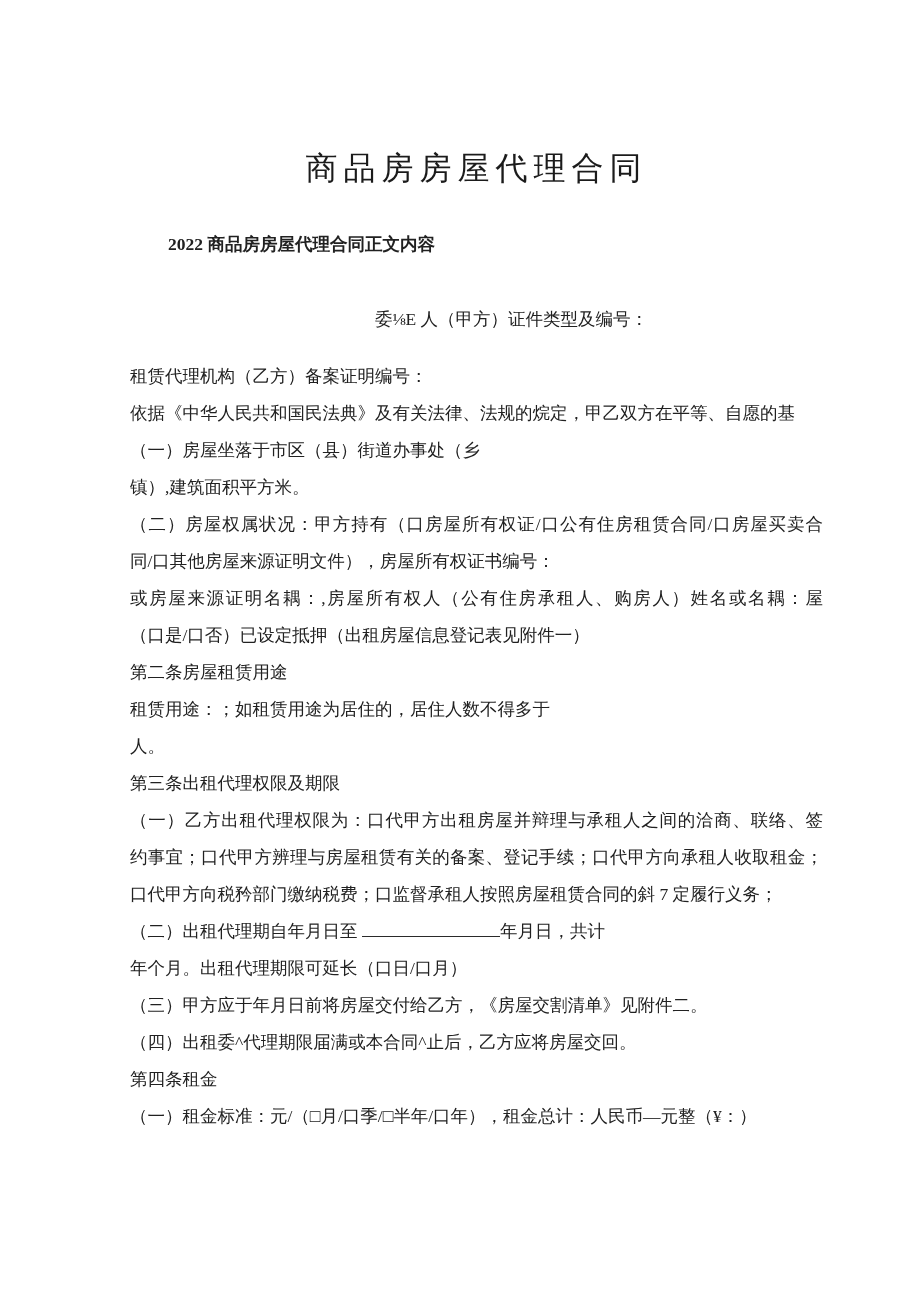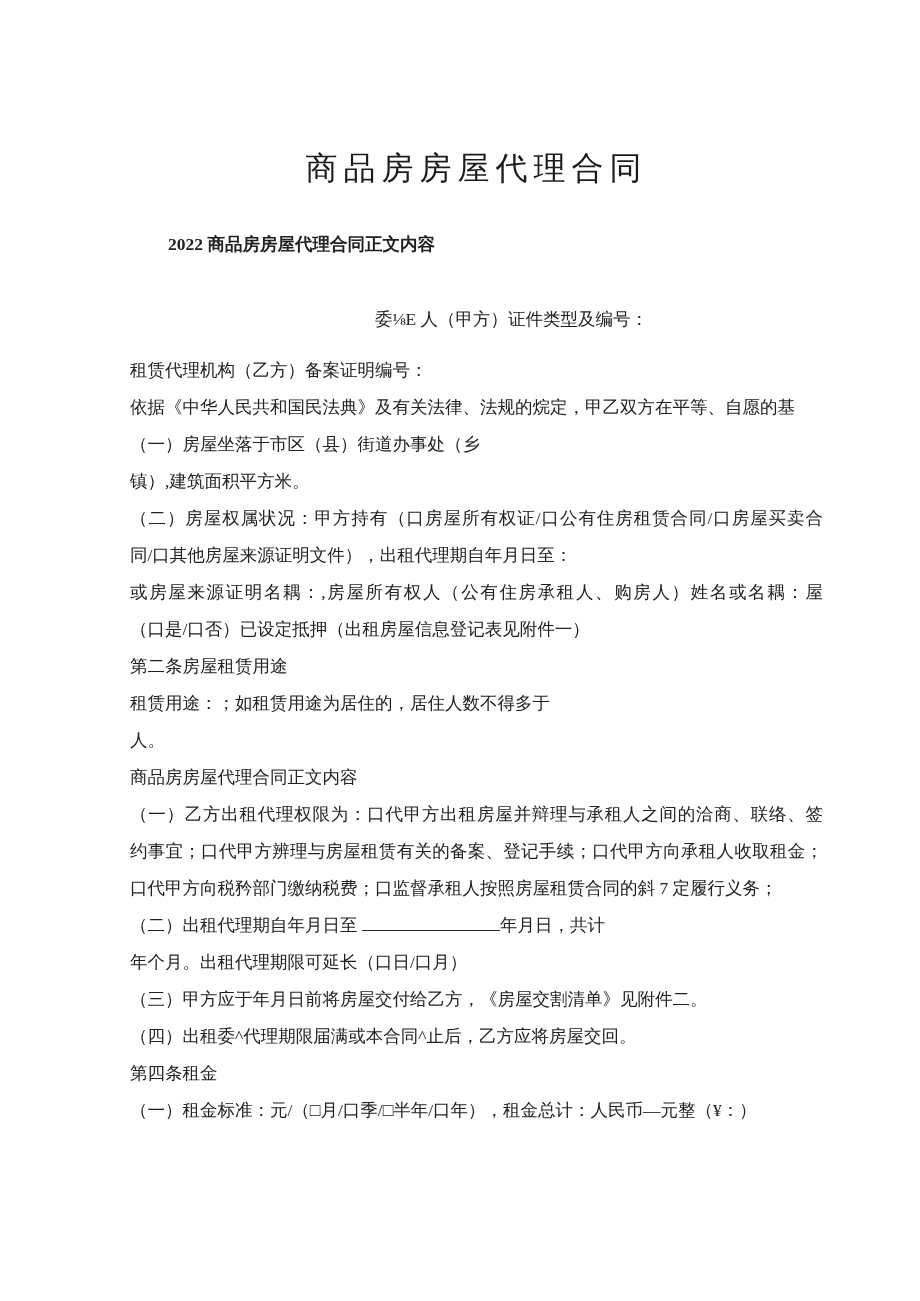--- a/index.html
+++ b/index.html
@@ -27,21 +27,21 @@
   }
   .line {
     font-size: 17.5px;
     line-height: 37px;
     height: 37px;
     white-space: nowrap;
     color: #212121;
   }
   .mt-sub { margin-top: 36px; }
   .mt-a   { margin-top: 38px; }
-  .mt-b   { margin-top: 14px; }
+  .mt-b   { margin-top: 20px; }
   .indent-1 { padding-left: 38px; font-weight: bold; }
   .indent-2 { padding-left: 70px; text-align: center; }
   .justify {
     text-align: justify;
     text-align-last: justify;
   }
   .blank {
     display: inline-block;
     width: 138px;
     height: 14px;
@@ -59,27 +59,27 @@
   <div class="line indent-1 mt-sub">2022 商品房房屋代理合同正文内容</div>
 
   <div class="line indent-2 mt-a">委⅛E 人（甲方）证件类型及编号：</div>
 
   <div class="line mt-b">租赁代理机构（乙方）备案证明编号：</div>
 
   <div class="line">依据《中华人民共和国民法典》及有关法律、法规的烷定，甲乙双方在平等、自愿的基</div>
   <div class="line">（一）房屋坐落于市区（县）街道办事处（乡</div>
   <div class="line">镇）,建筑面积平方米。</div>
   <div class="line justify">（二）房屋权属状况：甲方持有（口房屋所有权证/口公有住房租赁合同/口房屋买卖合</div>
-  <div class="line">同/口其他房屋来源证明文件），出租代理期自年月日至：</div>
+  <div class="line">同/口其他房屋来源证明文件），房屋所有权证书编号：</div>
   <div class="line justify">或房屋来源证明名耦：,房屋所有权人（公有住房承租人、购房人）姓名或名耦：屋</div>
   <div class="line">（口是/口否）已设定抵押（出租房屋信息登记表见附件一）</div>
   <div class="line">第二条房屋租赁用途</div>
   <div class="line">租赁用途：；如租赁用途为居住的，居住人数不得多于</div>
   <div class="line">人。</div>
-  <div class="line">商品房房屋代理合同正文内容</div>
+  <div class="line">第三条出租代理权限及期限</div>
   <div class="line justify">（一）乙方出租代理权限为：口代甲方出租房屋并辩理与承租人之间的洽商、联络、签</div>
   <div class="line justify">约事宜；口代甲方辨理与房屋租赁有关的备案、登记手续；口代甲方向承租人收取租金；</div>
   <div class="line">口代甲方向税矜部门缴纳税费；口监督承租人按照房屋租赁合同的斜 7 定履行义务；</div>
 
   <div class="line"><span>（二）出租代理期自年月日至 </span><span class="blank"></span><span>年月日，共计</span></div>
 
   <div class="line">年个月。出租代理期限可延长（口日/口月）</div>
   <div class="line">（三）甲方应于年月日前将房屋交付给乙方，《房屋交割清单》见附件二。</div>
   <div class="line">（四）出租委^代理期限届满或本合同^止后，乙方应将房屋交回。</div>
   <div class="line">第四条租金</div>

